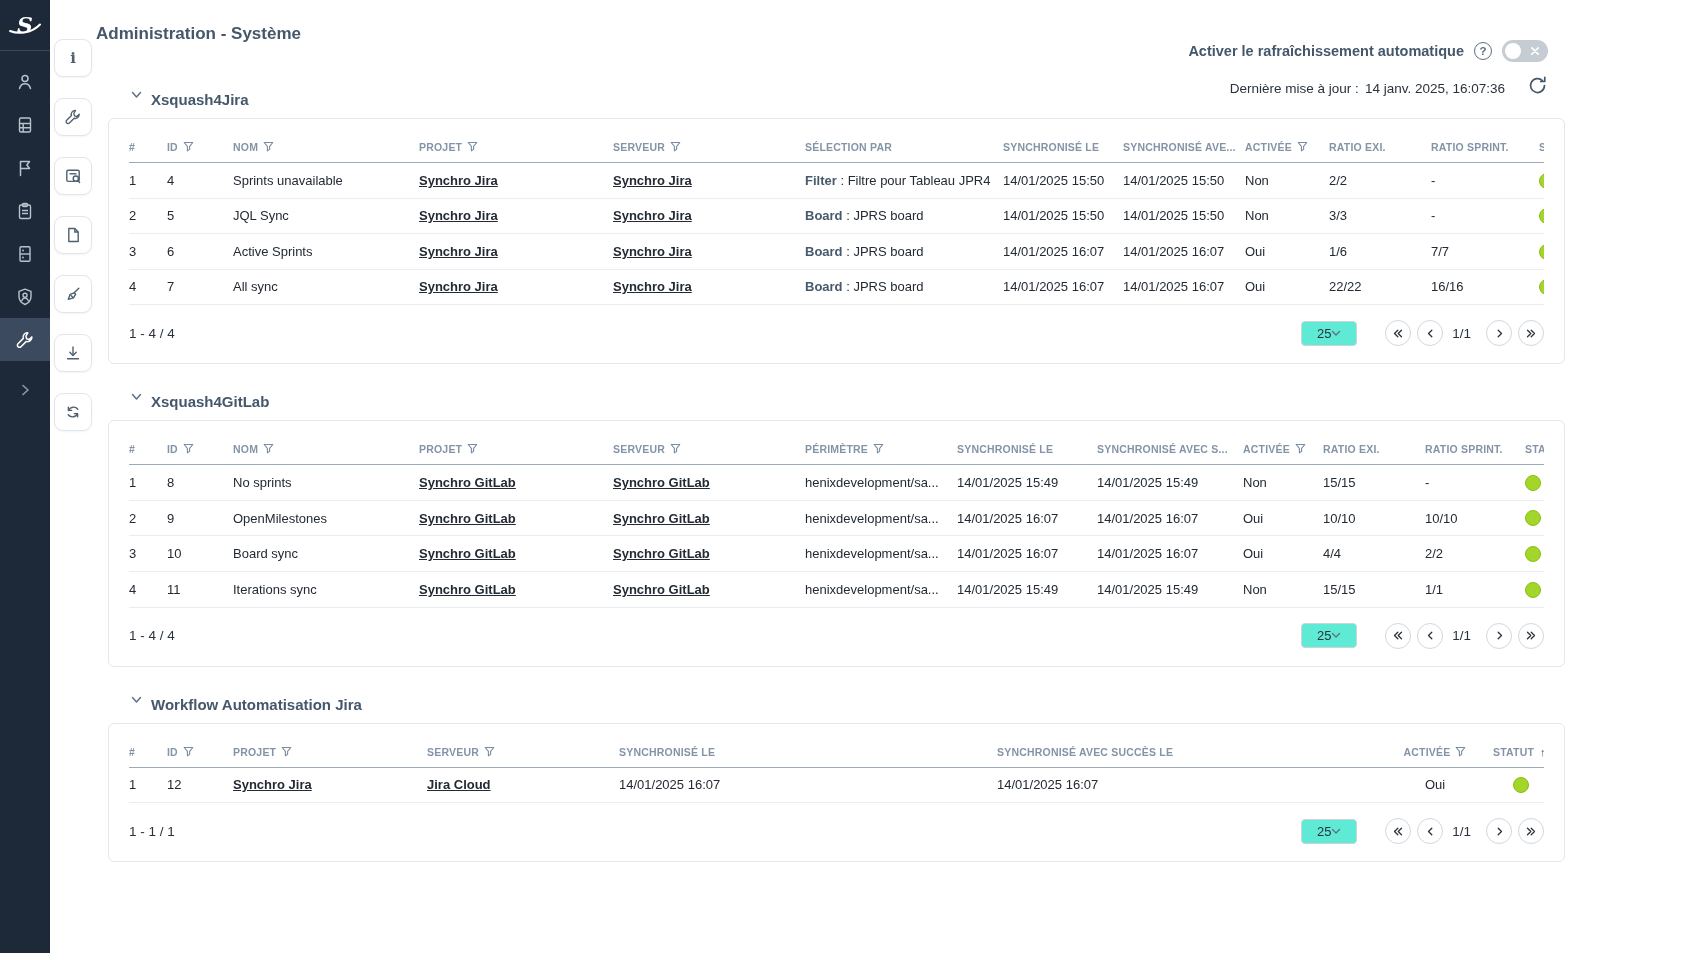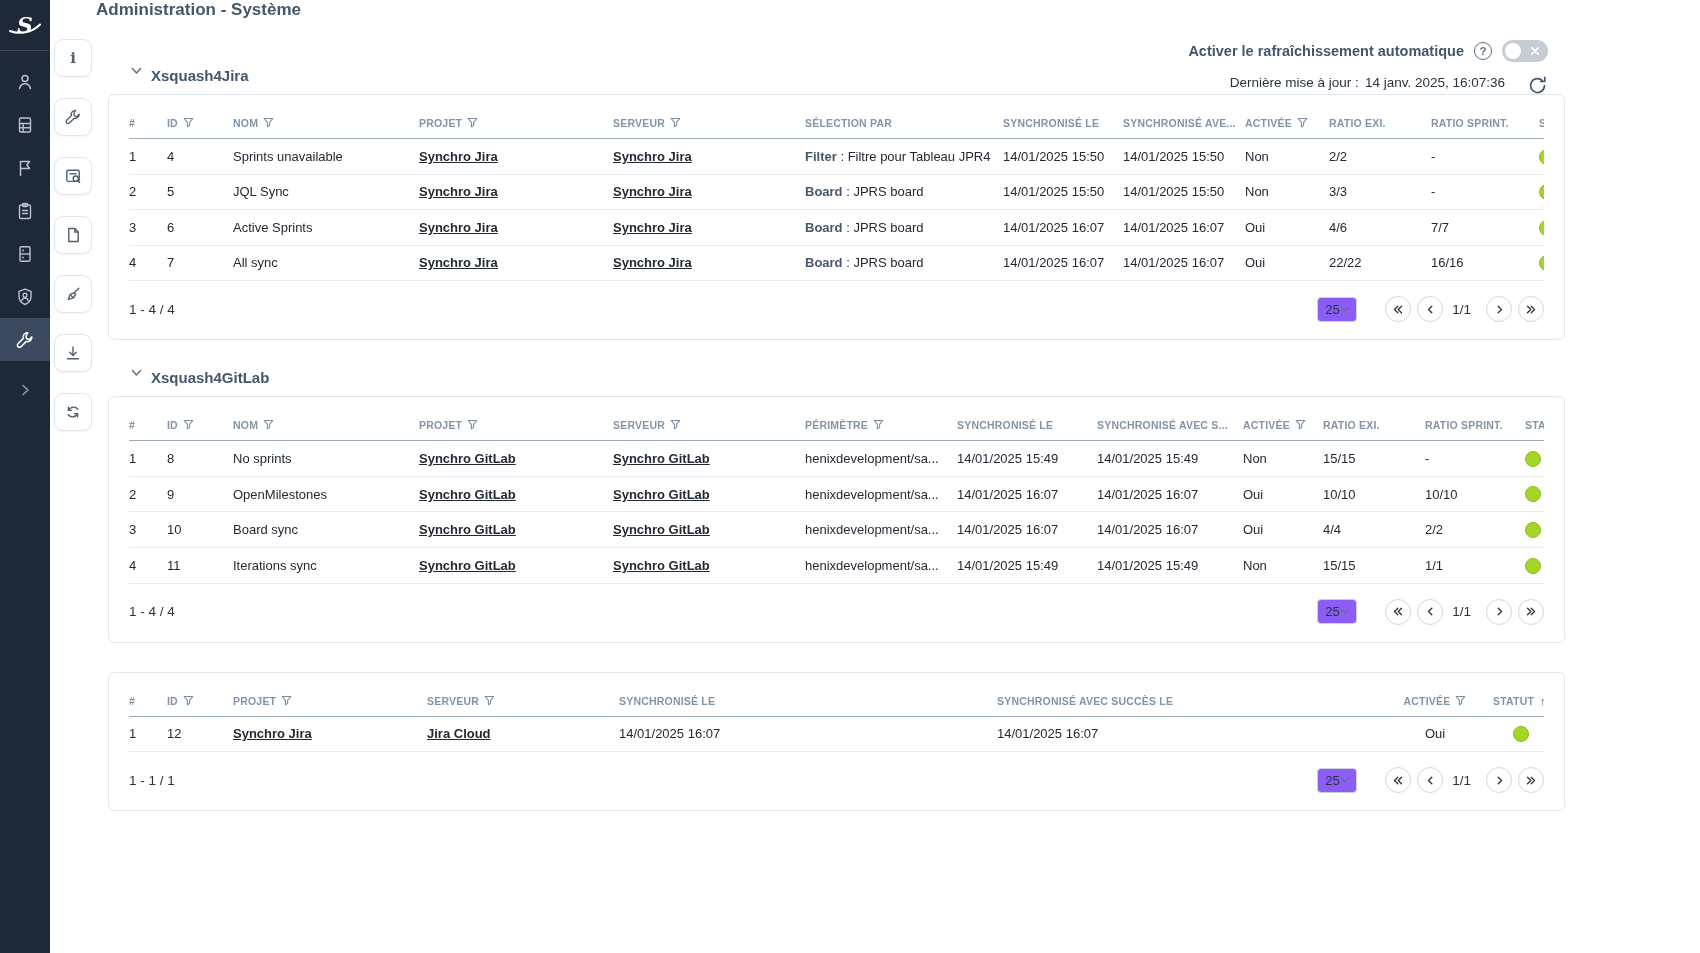--- a/index.html
+++ b/index.html
@@ -18,31 +18,31 @@
   .nav-item.active{background:#3c4a5f;color:#ffffff;}
   .nav-item.collapse{margin-top:7px;color:#8e9aa8;}
   
   .rail{position:absolute;left:50px;top:0;bottom:0;width:46px;background:#fff;z-index:2;
         display:flex;flex-direction:column;align-items:center;padding-top:39px;gap:21px;}
   .rail-btn{width:36px;height:36px;border:1px solid #e2e6ea;border-radius:9px;background:#fff;color:#51606f;
             display:flex;align-items:center;justify-content:center;box-shadow:0 1px 2px rgba(20,30,40,.05);cursor:pointer;}
   .rail-btn .iglyph{font-family:"DejaVu Serif",serif;font-weight:700;font-size:15px;line-height:1;color:#51606f;}
   
   .main{position:absolute;left:96px;top:0;width:1469px;}
-  .topbar h1{margin:0 0 0;font-size:17px;font-weight:700;color:#44576b;}
+  .topbar h1{margin:24px 0 0;font-size:17px;font-weight:700;color:#44576b;}
   .subtitle{margin-top:17px;font-size:15px;font-weight:700;color:#44576b;}
   .controls{position:absolute;top:40px;right:17px;text-align:right;margin-left:16px;}
   .auto-row{display:flex;align-items:center;gap:10px;justify-content:flex-end;}
   .auto-label{font-size:14.5px;font-weight:600;color:#44576b;}
   .help{width:18px;height:18px;border:1.4px solid #5f6f80;border-radius:50%;color:#5f6f80;font-size:11.5px;font-weight:700;
         display:inline-flex;align-items:center;justify-content:center;box-sizing:border-box;cursor:pointer;}
   .toggle{width:46px;height:22px;border-radius:11px;background:#c6ccd3;position:relative;display:inline-block;cursor:pointer;}
   .knob{position:absolute;left:3px;top:3px;width:16px;height:16px;border-radius:50%;background:#fff;}
   .toggle svg{position:absolute;right:8px;top:6px;}
-  .upd-row{margin-top:13px;display:flex;align-items:flex-start;justify-content:flex-end;gap:6px;font-size:13.5px;color:#2a323c;}
+  .upd-row{margin-top:13px;display:flex;align-items:flex-end;justify-content:flex-end;gap:6px;font-size:13.5px;color:#2a323c;}
   .refresh-btn{margin-left:16px;display:inline-flex;cursor:pointer;color:#44576b;}
   
   .sections{padding-left:12px;margin-top:47px;}
   .section + .section{margin-top:29px;}
   .section-header{display:flex;align-items:flex-start;gap:9px;margin-left:23px;height:18px;cursor:pointer;color:#5f7183;}
   .section-header h2{font-size:15px;font-weight:700;color:#44576b;margin:0;}
   .card{margin-top:9px;border:1px solid #e3e7eb;border-radius:6px;background:#fff;padding:13px 20px 0;width:1457px;box-sizing:border-box;}
   
   .t{width:100%;border-collapse:collapse;table-layout:fixed;}
   .t th{position:relative;text-align:left;font-size:10.5px;font-weight:700;color:#8494a7;letter-spacing:.2px;
@@ -66,22 +66,22 @@
   .t1 th:nth-child(7){width:132px}.t1 th:nth-child(8){width:138px}.t1 th:nth-child(9){width:72px}
   .t1 th:nth-child(10){width:94px}.t1 th:nth-child(11){width:92px}
   .t2 th:nth-child(1){width:30px}.t2 th:nth-child(2){width:58px}.t2 th:nth-child(3){width:186px}
   .t2 th:nth-child(4){width:184px}.t2 th:nth-child(5){width:370px}.t2 th:nth-child(6){width:380px}
   .t2 th:nth-child(7){width:100px}
   .t2 th:nth-child(7),.t2 td:nth-child(7){text-align:center;}
   
   .pagination{display:flex;align-items:center;justify-content:space-between;padding:15px 0 17px;}
   .range{font-size:13.5px;color:#2a323c;}
   .pager{display:flex;align-items:center;}
-  .page-size{width:40px;height:25px;border:1px solid #ccd3d9;border-radius:4px;display:flex;align-items:center;justify-content:center;
-             padding:0 7px;font-size:13px;color:#2a323c;box-sizing:border-box;cursor:pointer;margin-right:22px;background:#8b5cf6;}
+  .page-size{width:56px;height:25px;border:1px solid #ccd3d9;border-radius:4px;display:flex;align-items:center;justify-content:center;
+             padding:0 7px;font-size:13px;color:#2a323c;box-sizing:border-box;cursor:pointer;margin-right:22px;background:#5eead4;}
   .page-size svg{color:#5f6f80;}
   .pg{width:26px;height:26px;border-radius:50%;border:1px solid #d2d8dd;background:#fff;color:#2a323c;
       display:flex;align-items:center;justify-content:center;margin-left:6px;cursor:pointer;padding:0;}
   .pgind{margin:0 9px;font-size:13.5px;color:#2a323c;}
 </style>
 </head>
 <body>
 
 <div class="sidebar">
   <div class="logo">
@@ -286,21 +286,21 @@
               <tr>
                 <td>3</td>
                 <td>6</td>
                 <td>Active Sprints</td>
                 <td><a class="cell-link">Synchro Jira</a></td>
                 <td><a class="cell-link">Synchro Jira</a></td>
                 <td><span class="kw">Board</span><span> : JPRS board</span></td>
                 <td>14/01/2025 16:07</td>
                 <td>14/01/2025 16:07</td>
                 <td>Oui</td>
-                <td>4/6</td>
+                <td>1/6</td>
                 <td>7/7</td>
                 <td><span class="dot" style="background: rgb(164, 213, 42);"></span></td>
               </tr>
               <tr>
                 <td>4</td>
                 <td>7</td>
                 <td>All sync</td>
                 <td><a class="cell-link">Synchro Jira</a></td>
                 <td><a class="cell-link">Synchro Jira</a></td>
                 <td><span class="kw">Board</span><span> : JPRS board</span></td>
@@ -473,20 +473,26 @@
                 <svg width="12" height="11" viewBox="0 0 12 11" fill="none" stroke="currentColor" stroke-width="1.3">
                   <path d="M2.5 2.2l3.3 3.3-3.3 3.3M6.2 2.2l3.3 3.3-3.3 3.3" stroke-linecap="round" stroke-linejoin="round"></path>
                 </svg>
               </button>
           </div>
         </div>
       </div>
     </section>
 
     <section class="section">
+      <div class="section-header">
+        <svg class="chev" width="11" height="8" viewBox="0 0 11 8" fill="none" stroke="currentColor" stroke-width="1.5">
+            <path d="M1.5 1.5L5.5 6l4-4.5" stroke-linecap="round" stroke-linejoin="round"></path>
+          </svg>
+        <h2>Workflow Automatisation Jira</h2>
+      </div>
       <div class="card">
         <table class="t t2">
             <thead>
               <tr>
                 <th><span>#</span></th>
                 <th><span>ID</span><svg class="funnel" width="11" height="11" viewBox="0 0 11 11">
                     <path d="M1.2 1.5h8.6L6.6 5.4v3l-2.2 1.4V5.4z" fill="none" stroke="currentColor" stroke-width="1.1" stroke-linejoin="round"></path>
                   </svg></th>
                 <th><span>PROJET</span><svg class="funnel" width="11" height="11" viewBox="0 0 11 11">
                     <path d="M1.2 1.5h8.6L6.6 5.4v3l-2.2 1.4V5.4z" fill="none" stroke="currentColor" stroke-width="1.1" stroke-linejoin="round"></path>

